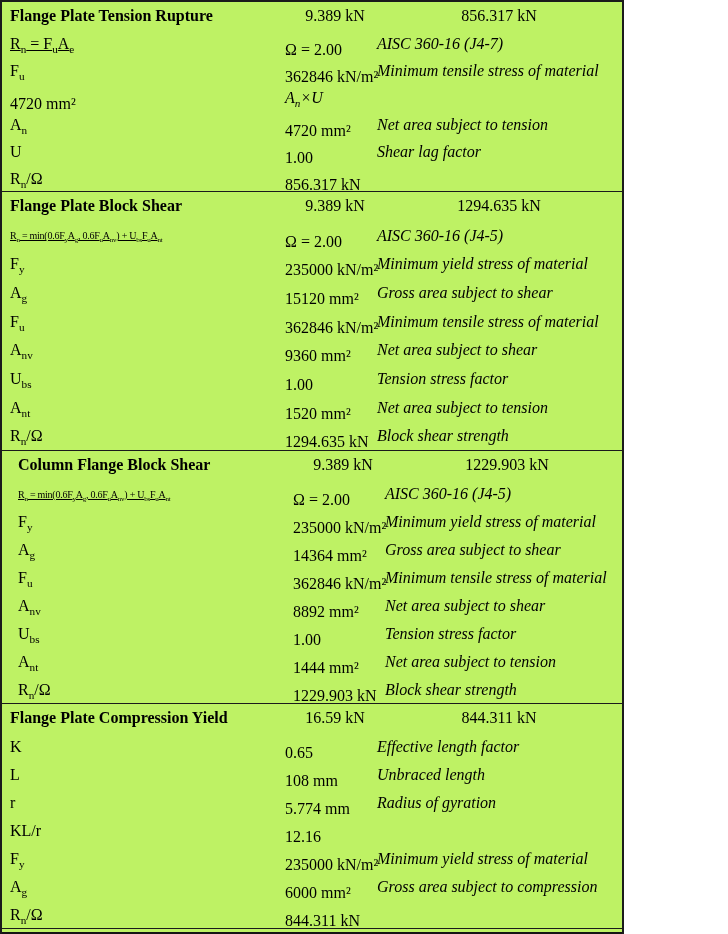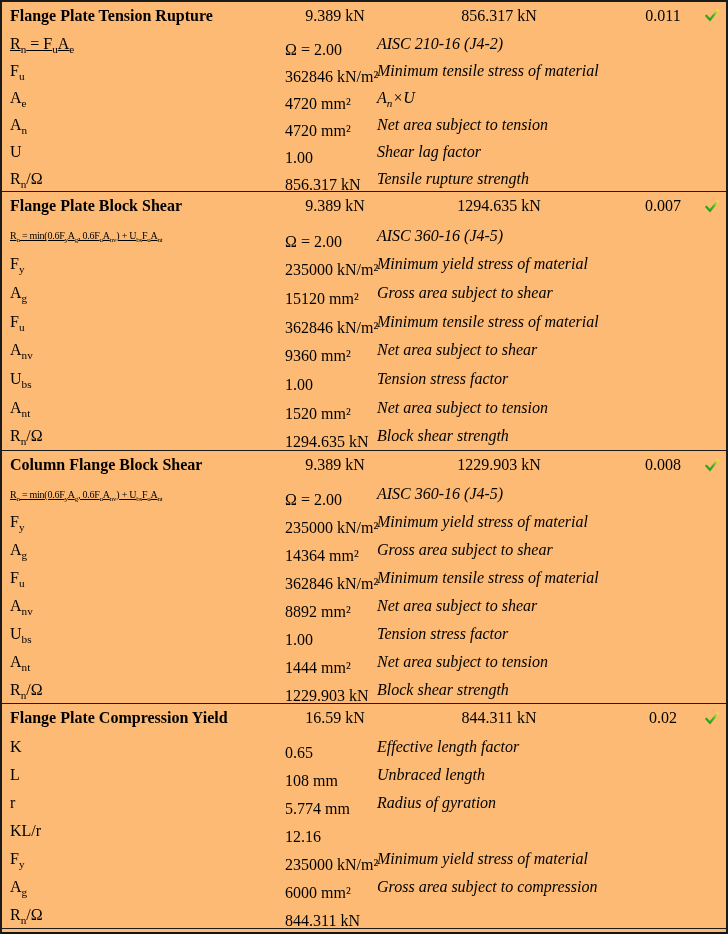--- a/index.html
+++ b/index.html
@@ -1,39 +1,39 @@
 <!DOCTYPE html>
 <html><head>
 <meta charset="utf-8">
 <style>
   html, body { margin: 0; padding: 0; background: #ffffff; }
 
   .report {
     position: relative;
-    width: 728px;
+    width: 624px;
     height: 934px;
     box-sizing: border-box;
     border: 2px solid #1b1b1b;
     border-bottom: none;
-    background: #fdba74;
+    background: #bef264;
     font-family: "Liberation Serif", serif;
     font-size: 16px;
     color: #000000;
     overflow: hidden;
   }
 
   .section {
     display: flex;
     flex-direction: column;
     border-bottom: 1px solid #1b1b1b;
     overflow: hidden;
   }
   .section.s0 { height: 189px; }
   .section.s1 { height: 258px; }
-  .section.s2 { height: 252px; }
+  .section.s2 { height: 252px; padding-left: 8px; }
   .section.s3 { height: 224px; }
 
   .rows { display: contents; }
 
   .row {
     flex: 1;
     display: grid;
     grid-template-columns: 275px 92px auto;
     align-items: center;
     padding-left: 8px;
@@ -91,51 +91,49 @@
         <span class="ratio">0.011</span>
         <span class="check">
           <svg width="14" height="13" viewBox="0 0 14 13">
             <path d="M1.5 7 L5 10.8 L12.5 1.4" fill="none" stroke="url(#ckgrad)" stroke-width="2.3" stroke-linecap="square"></path>
           </svg>
         </span>
       </div>
       <div class="row formula-row">
         <span class="sym formula">R<sub>n</sub> = F<sub>u</sub>A<sub>e</sub></span>
         <span class="val omega">Ω = 2.00</span>
-        <span class="desc reference">AISC 210-16 (J4-2)</span>
+        <span class="desc reference">AISC 360-16 (J4-7)</span>
       </div>
       <div class="rows">
     <div class="row">
       <span class="sym">F<sub>u</sub></span>
       <span class="val">362846 kN/m²</span>
       <span class="desc">Minimum tensile stress of material</span>
     </div>
   
     <div class="row">
-      <span class="sym">A<sub>e</sub></span>
       <span class="val">4720 mm²</span>
       <span class="desc">A<sub>n</sub>×U</span>
     </div>
   
     <div class="row">
       <span class="sym">A<sub>n</sub></span>
       <span class="val">4720 mm²</span>
       <span class="desc">Net area subject to tension</span>
     </div>
   
     <div class="row">
       <span class="sym">U</span>
       <span class="val">1.00</span>
       <span class="desc">Shear lag factor</span>
     </div>
   
     <div class="row">
       <span class="sym">R<sub>n</sub>/Ω</span>
       <span class="val">856.317 kN</span>
-      <span class="desc">Tensile rupture strength</span>
     </div>
   </div>
     </section>
 
     <section class="section s1">
       <div class="row header">
         <span class="title">Flange Plate Block Shear</span>
         <span class="demand">9.389 kN</span>
         <span class="spacer"></span>
         <span class="capacity">1294.635 kN</span>

